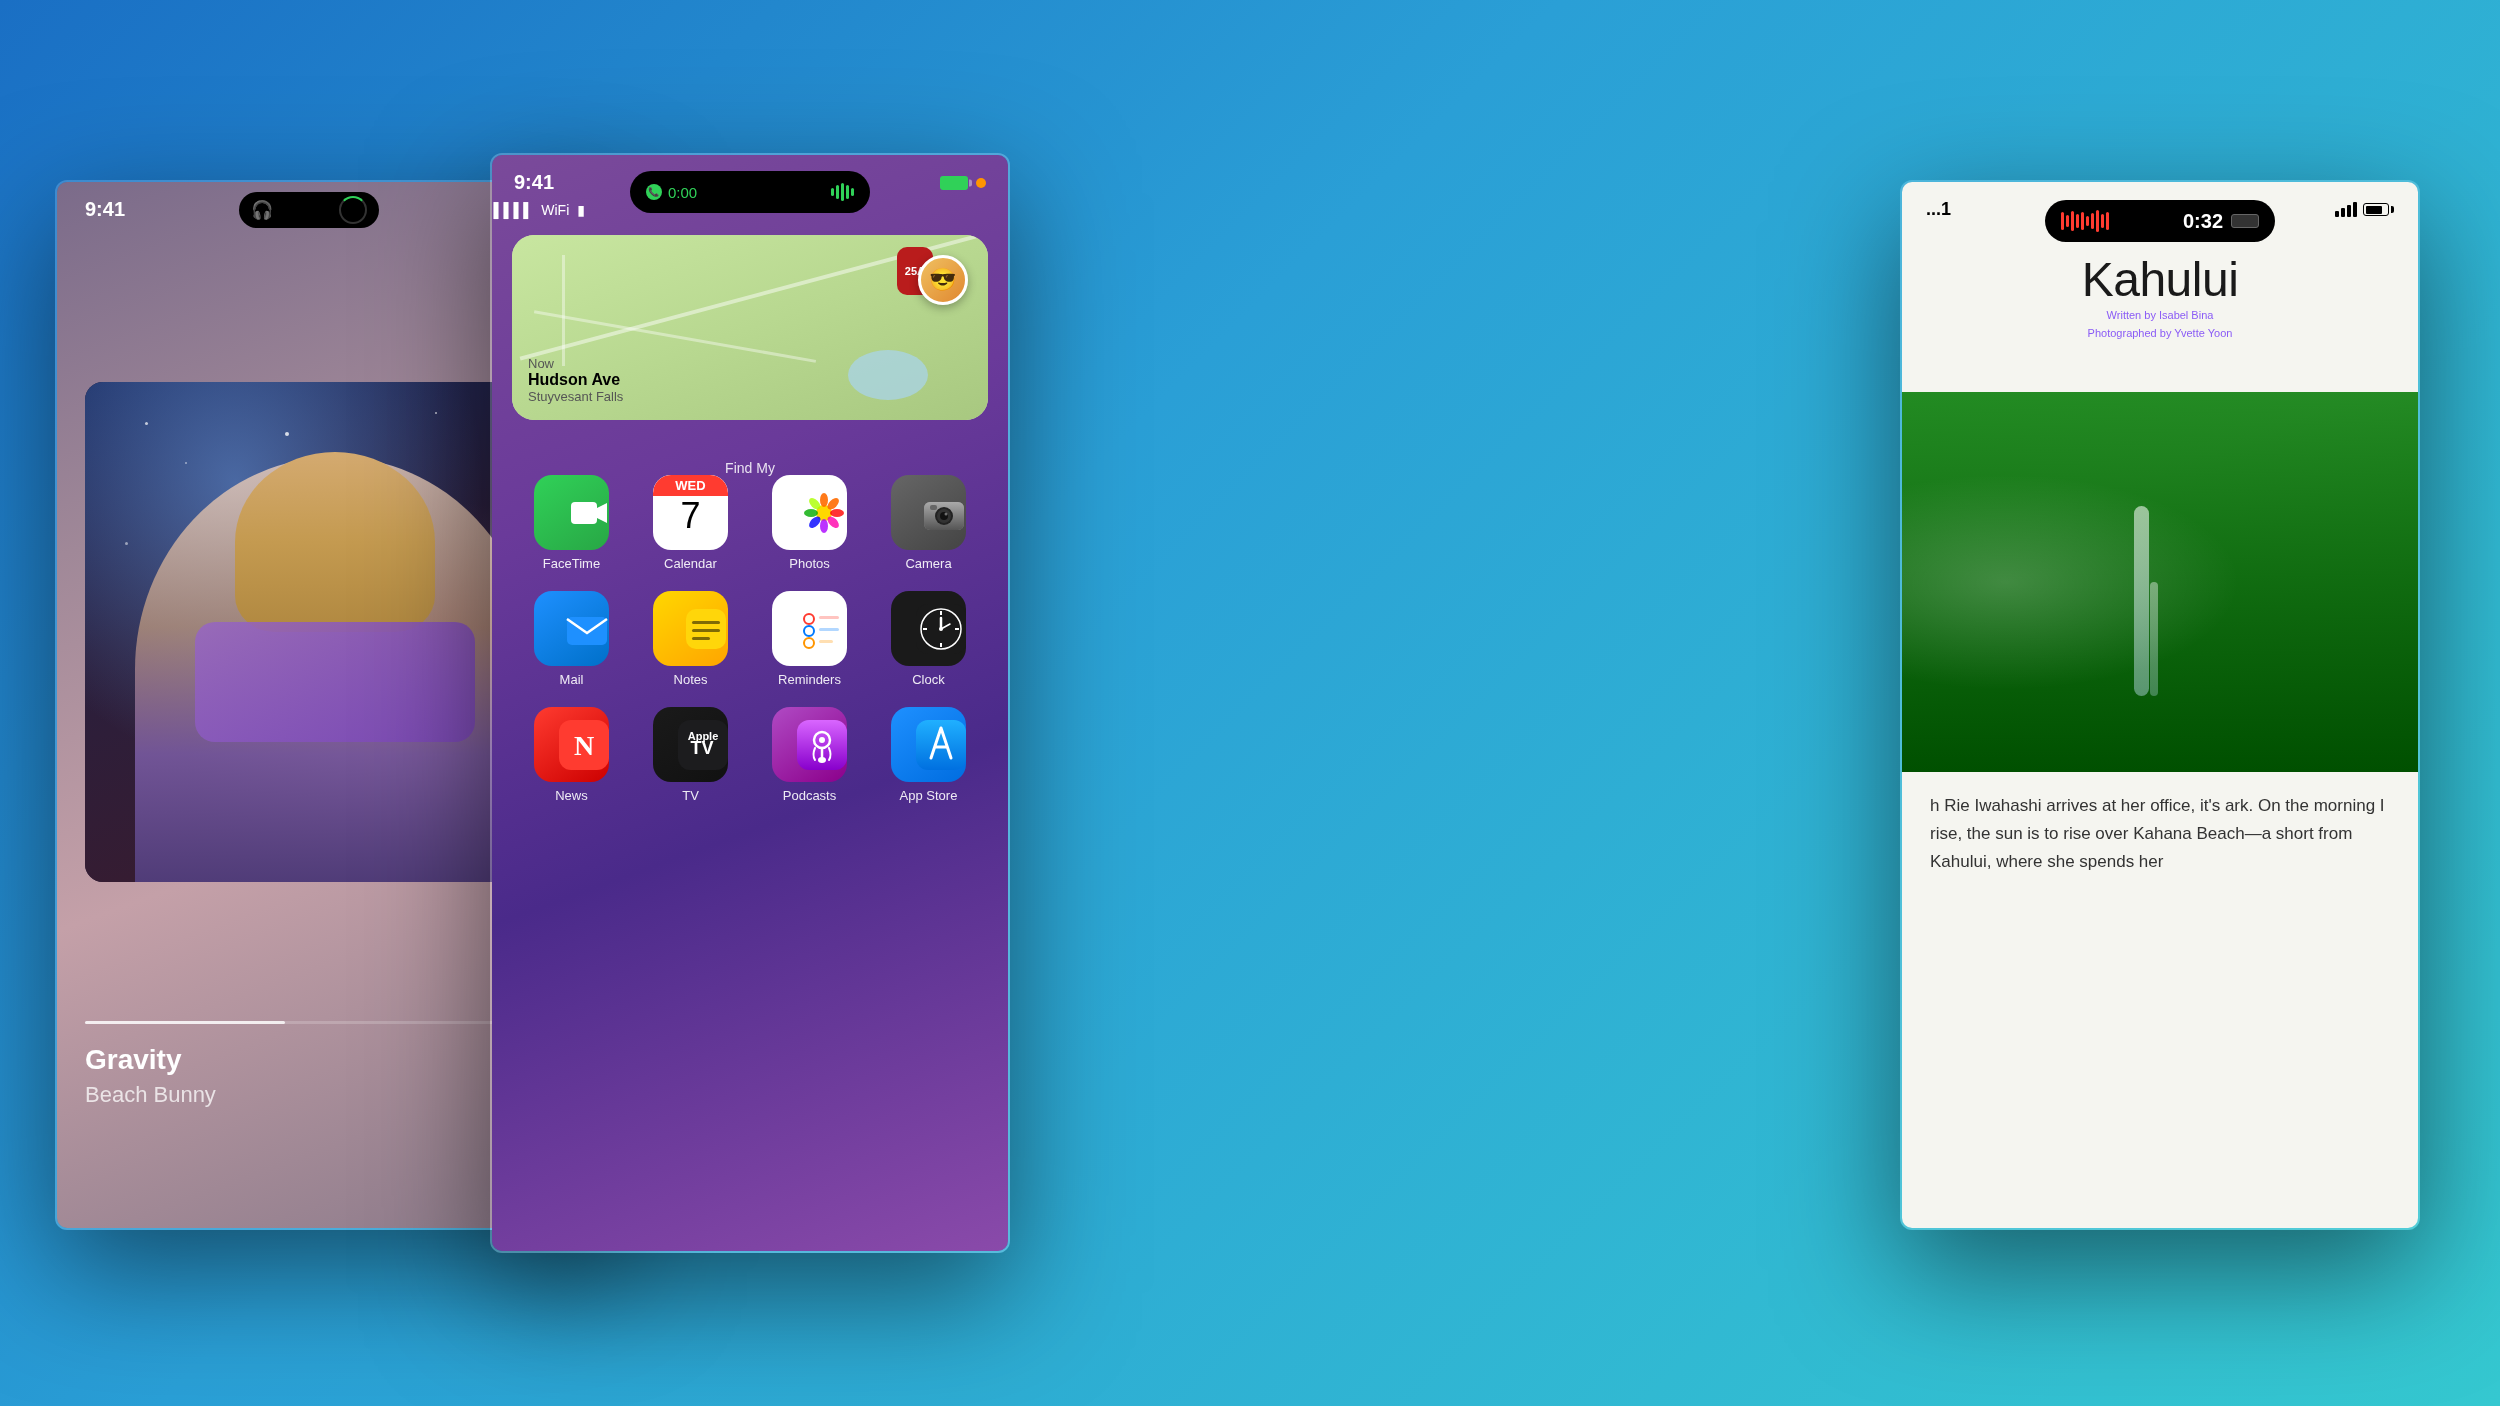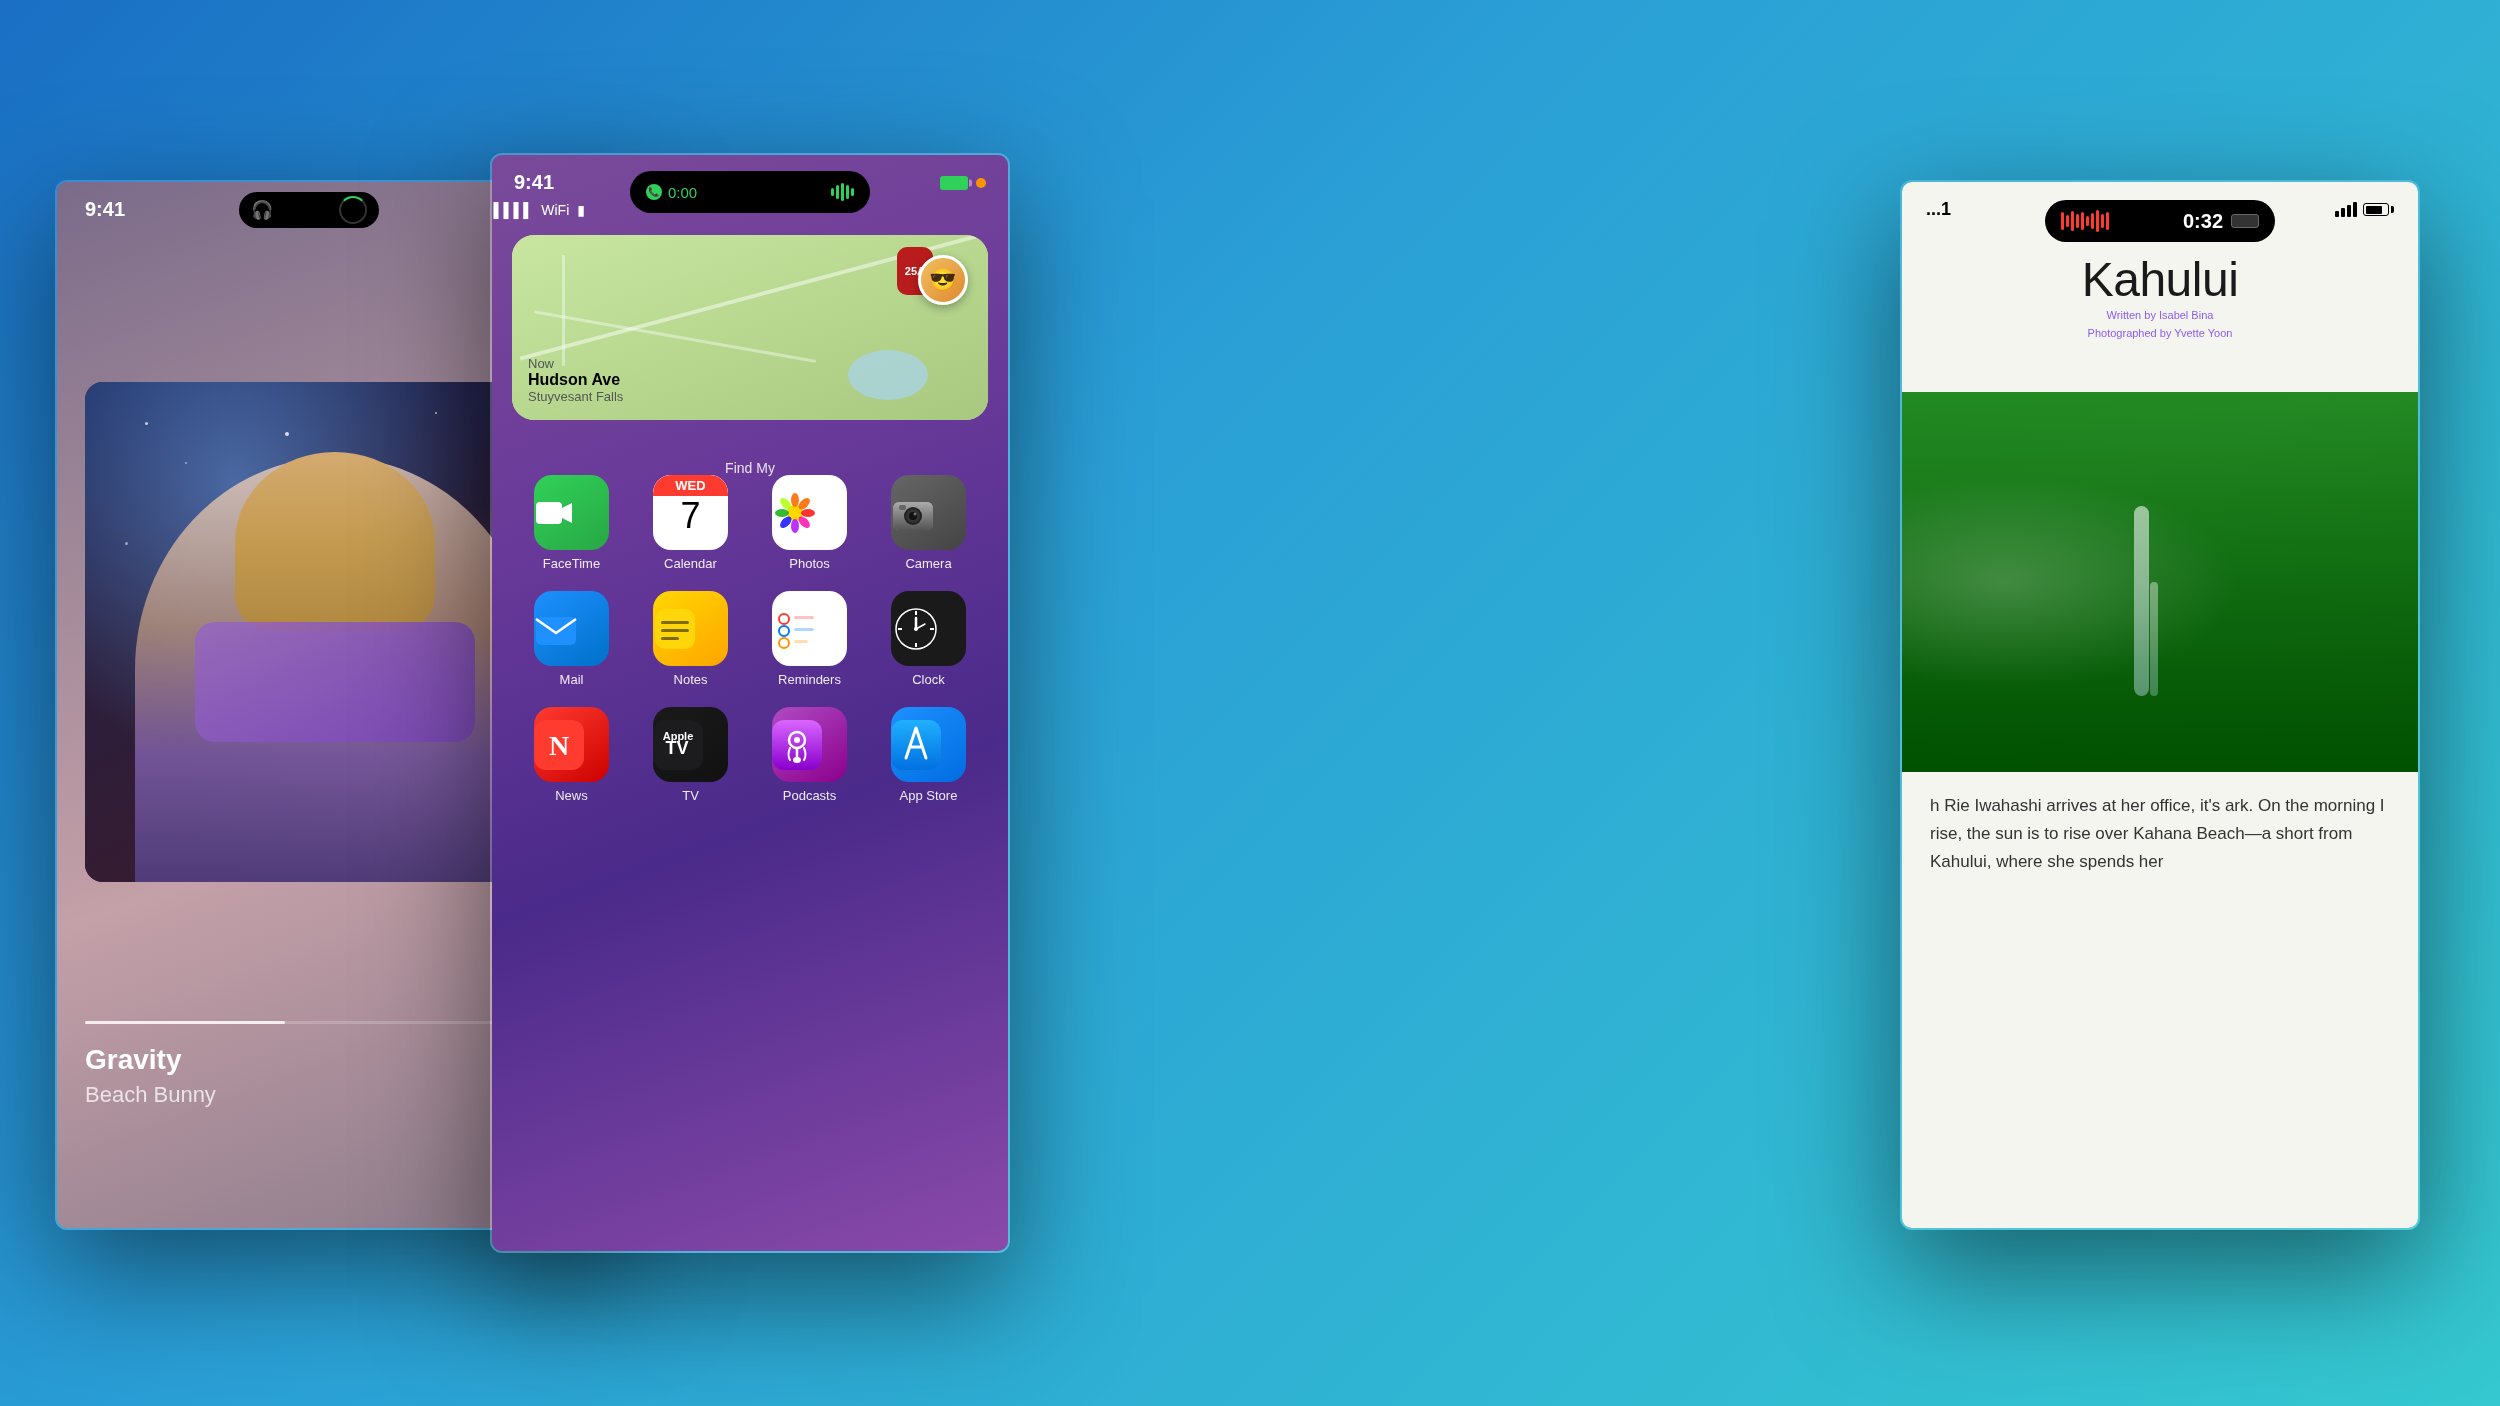--- a/index.html
+++ b/index.html
@@ -349,21 +349,21 @@
       gap: 6px;
       width: 100px;
     }
 
     .app-icon {
       width: 75px;
       height: 75px;
       border-radius: 18px;
       display: flex;
       align-items: center;
-      justify-content: flex-start;
+      justify-content: flex-end;
       font-size: 36px;
       position: relative;
       overflow: hidden;
     }
 
     .app-label {
       font-size: 13px;
       color: rgba(255,255,255,0.9);
       text-align: center;
     }

